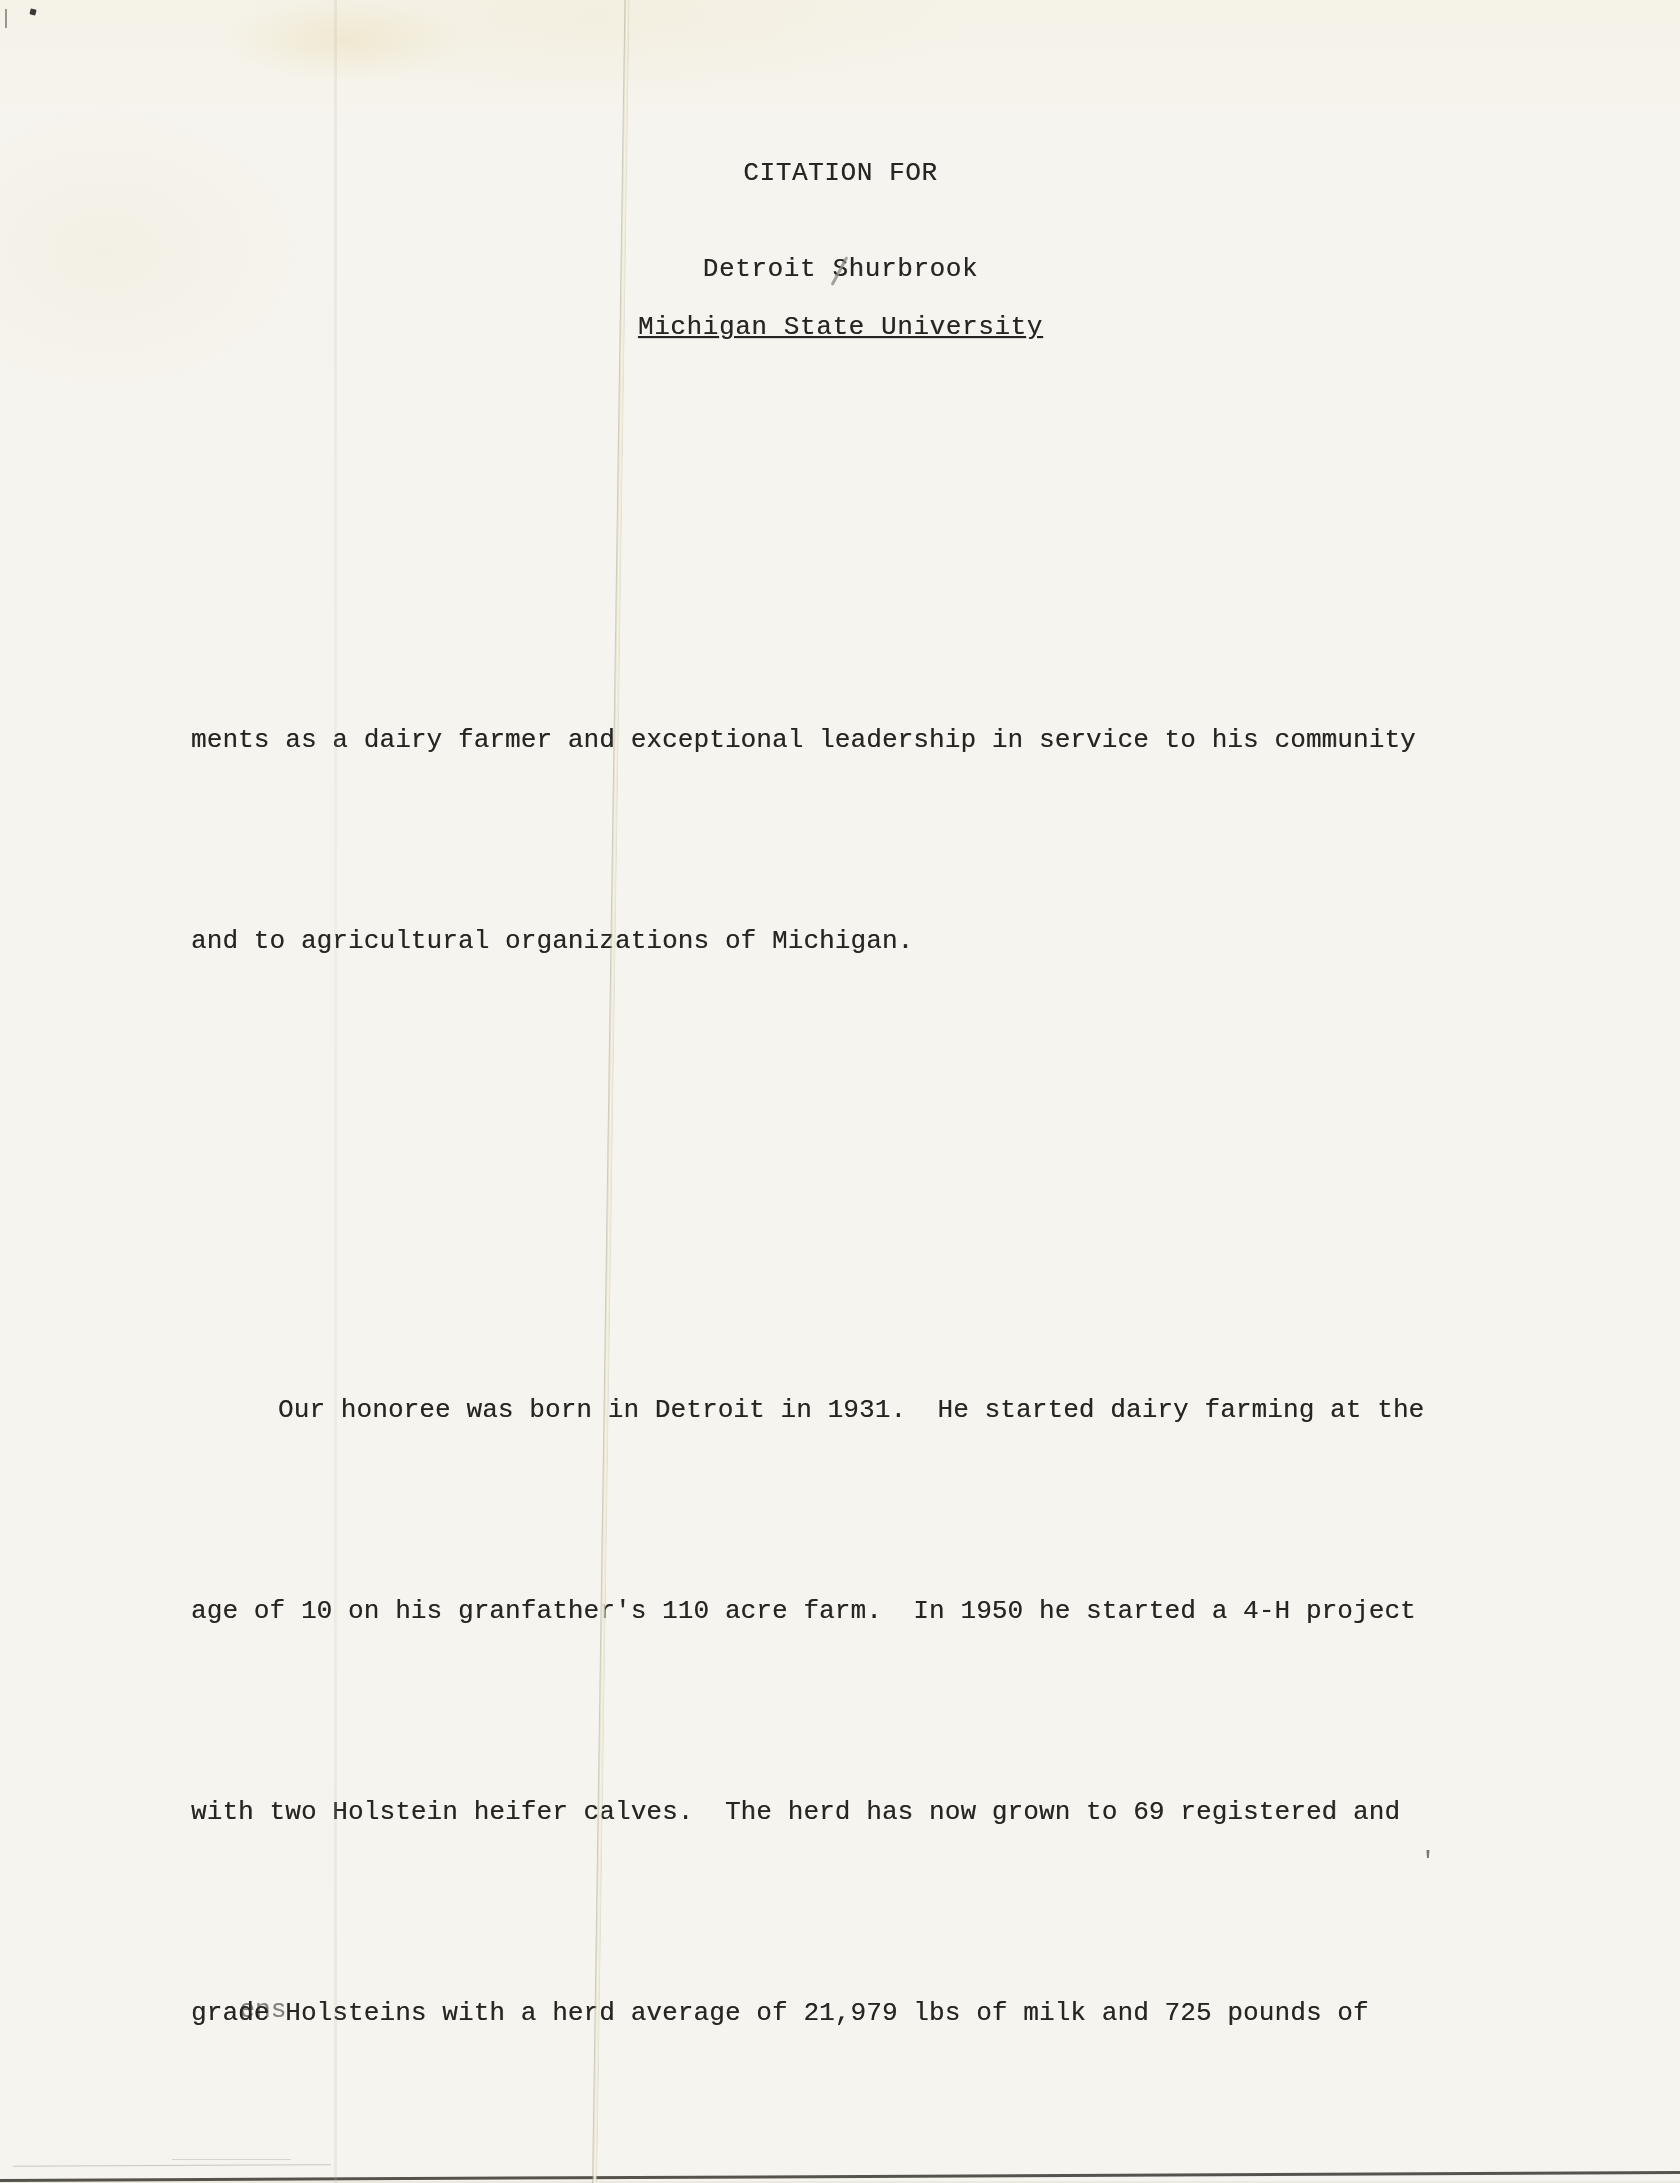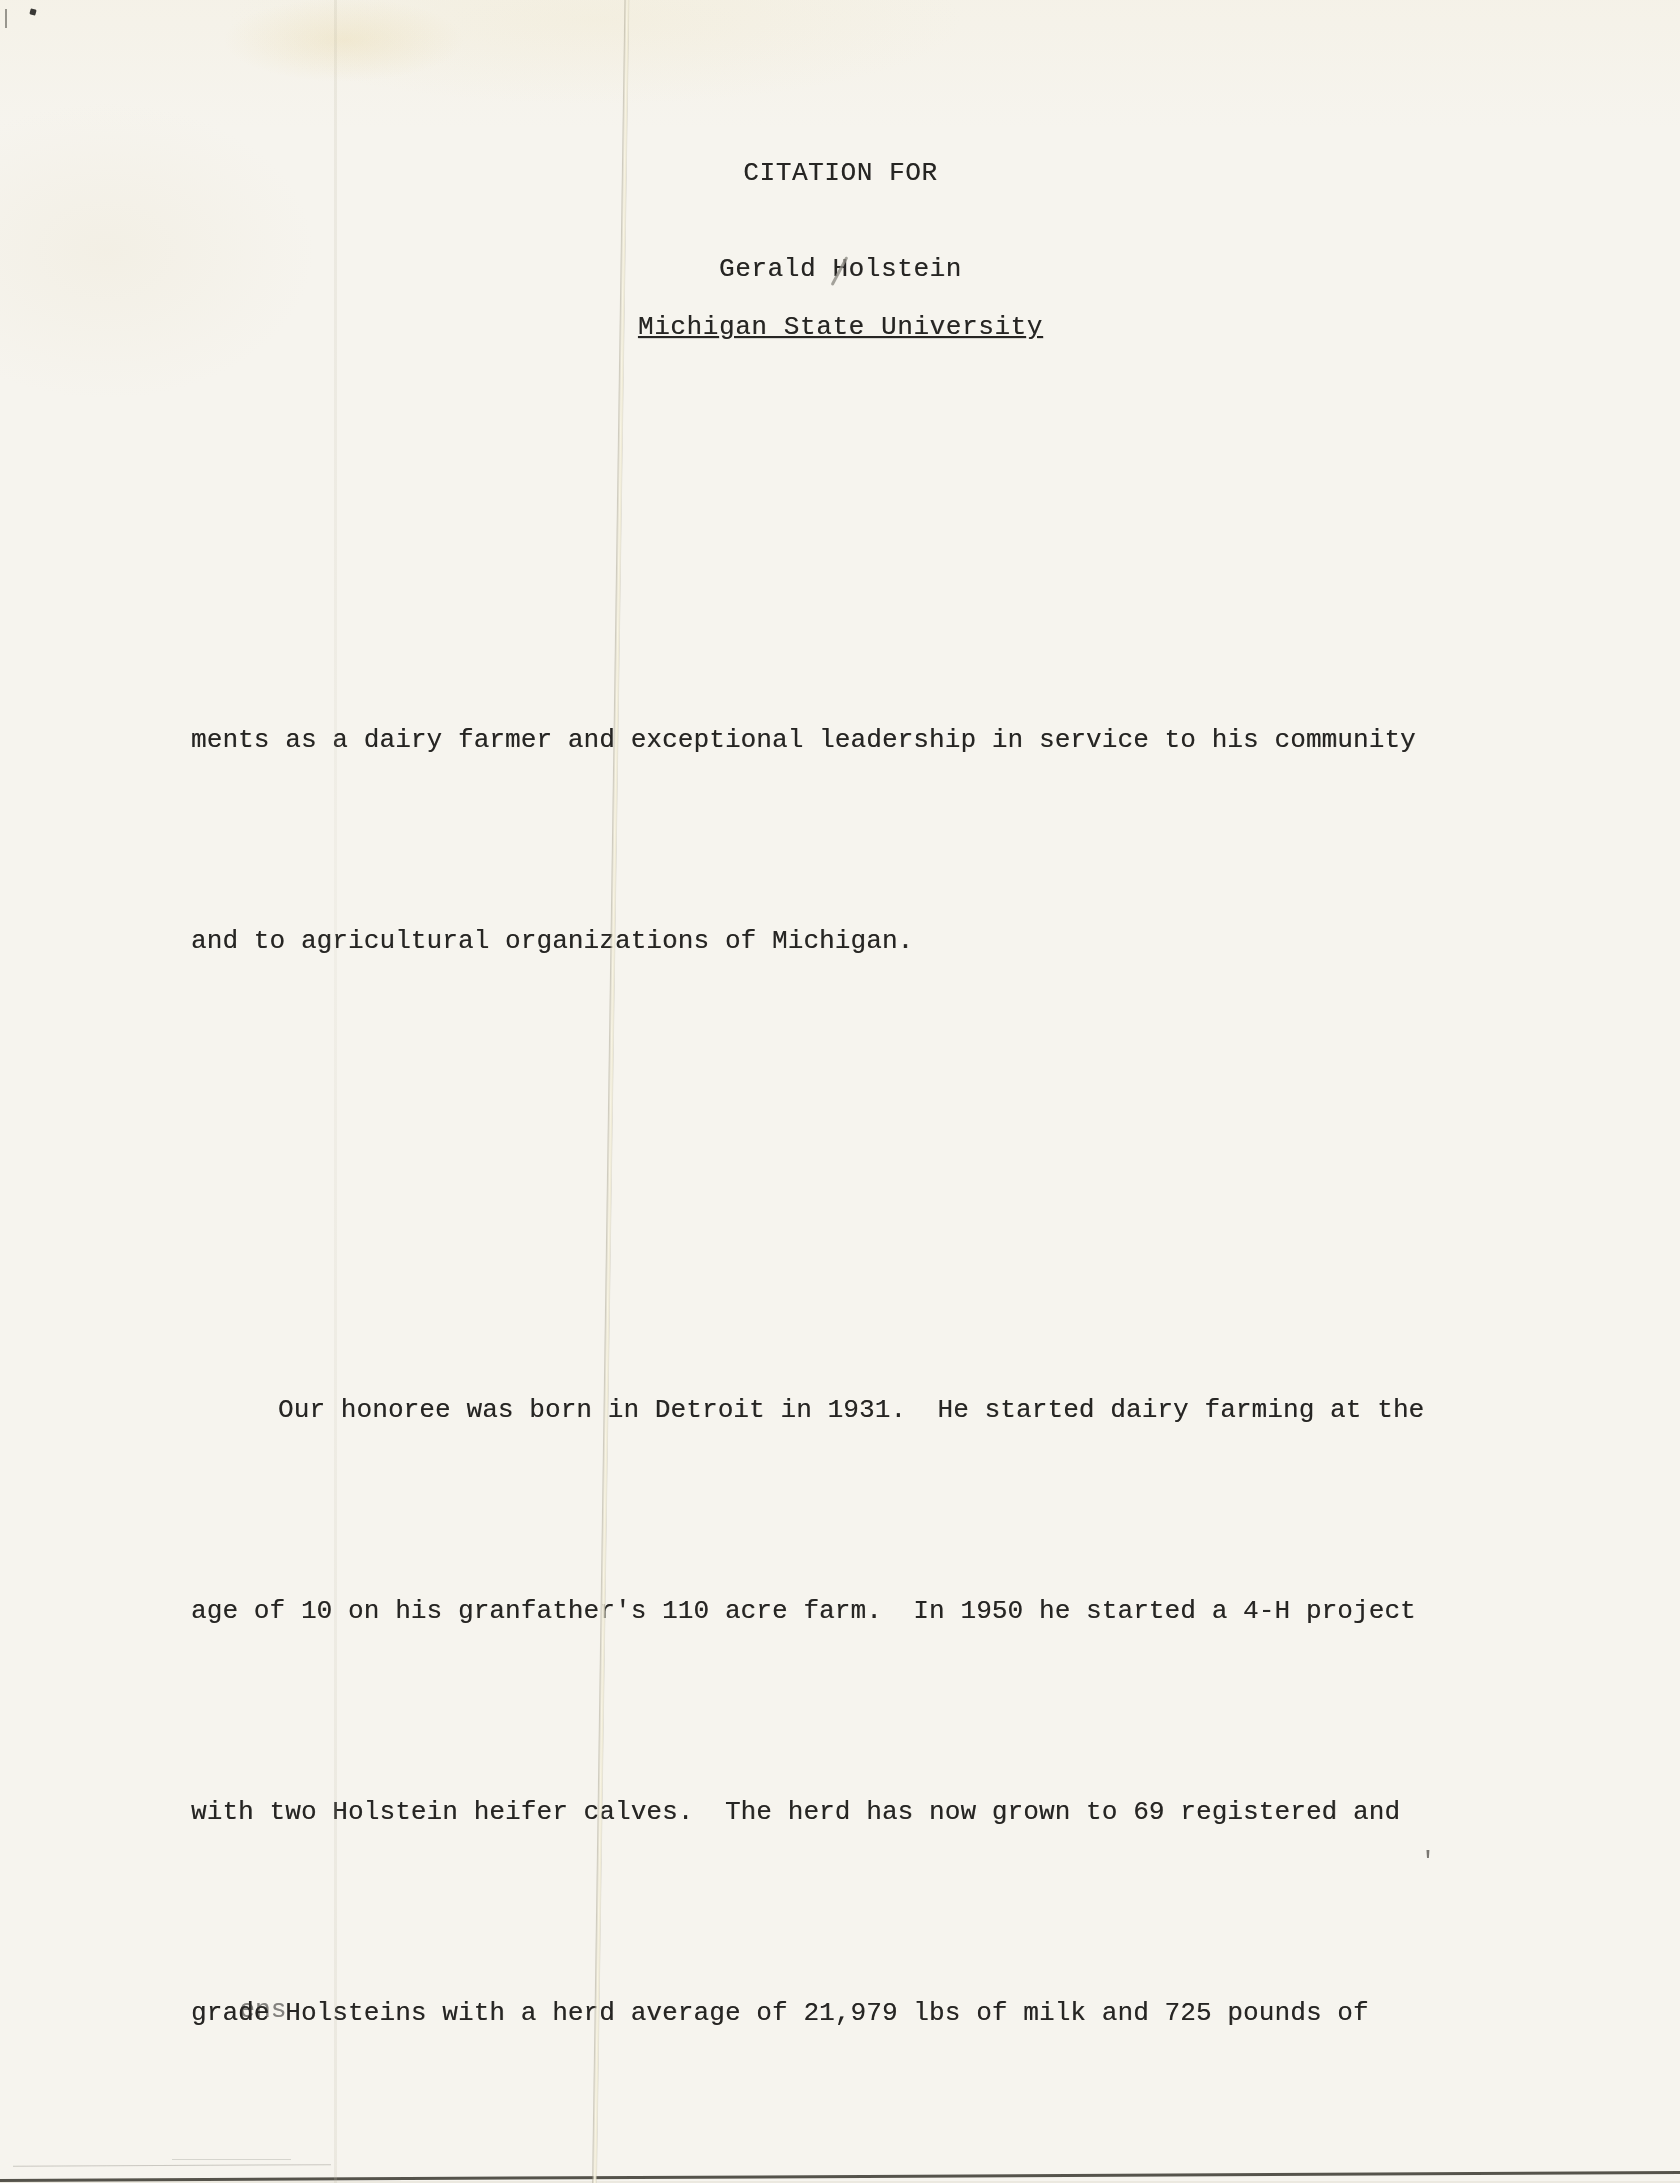--- a/index.html
+++ b/index.html
@@ -132,21 +132,21 @@
     z-index: 3;
   }
 </style>
 </head>
 <body>
 
 <div class="paper-texture"></div>
 
 <div class="header-block">
   <div class="header-line hl-title typed">CITATION FOR</div>
-  <div class="header-line hl-name typed">Gerald Holstein</div>
+  <div class="header-line hl-name typed">Detroit Shurbrook</div>
   <div class="header-line hl-inst typed">Michigan State University</div>
 </div>
 
 <div class="body-text typed">
   <div class="para">
     <div class="line">ments as a dairy farmer and exceptional leadership in service to his community</div>
     <div class="line">and to agricultural organizations of Michigan.</div>
   </div>
   <div class="para">
     <div class="line indent">Our honoree was born in Detroit in 1931.  He started dairy farming at the</div>

